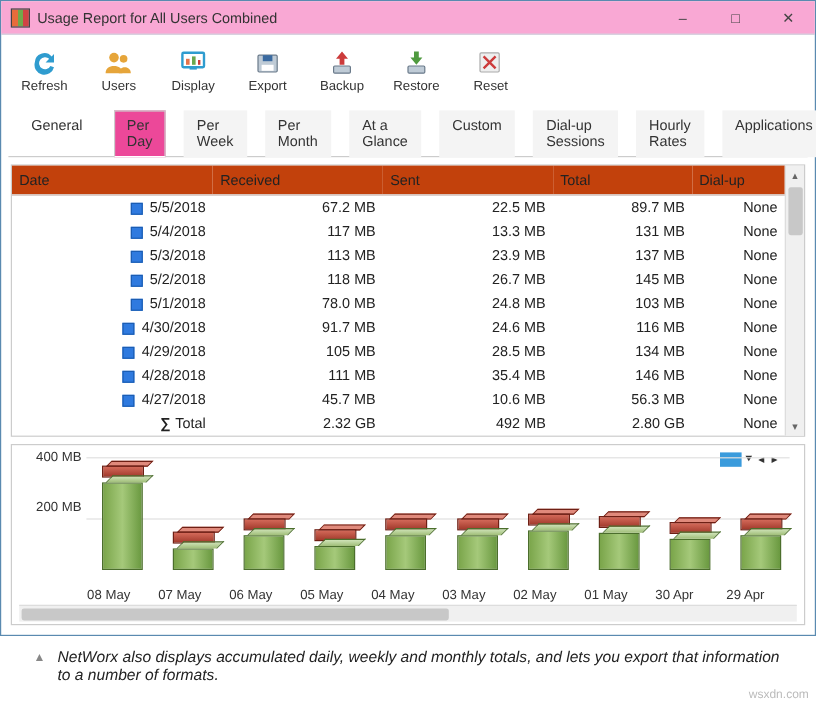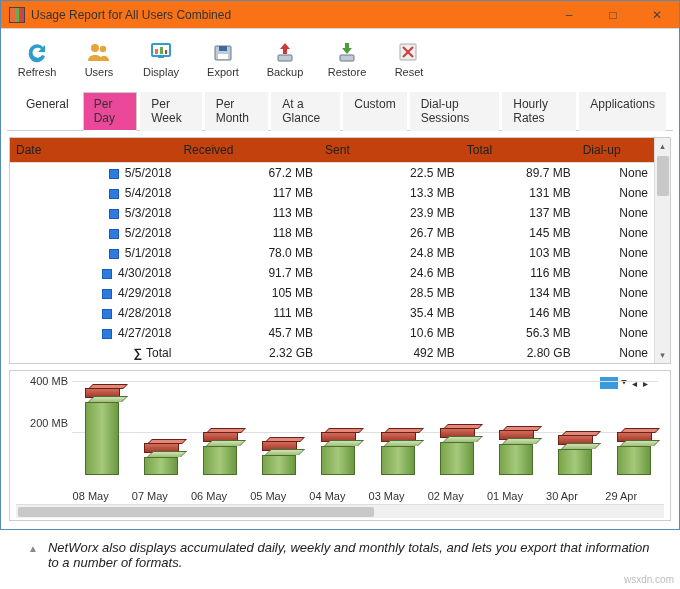--- a/index.html
+++ b/index.html
@@ -1,26 +1,26 @@
 <!DOCTYPE html>
 <html><head>
 <meta charset="utf-8">
 <style>
   * { box-sizing: border-box; font-family: "Segoe UI", Tahoma, sans-serif; }
   body { margin: 0; width: 680px; height: 589px; background: #fff; font-size: 12px; color: #222; }
   .window { width: 680px; border: 1px solid #5a8ab0; background: #fff; }
-  .titlebar { display: flex; align-items: center; background: #f97316; height: 28px; border-bottom: 1px solid #d0d8e0; }
+  .titlebar { display: flex; align-items: center; background: #f9a8d4; height: 28px; border-bottom: 1px solid #d0d8e0; }
   .app-icon { width: 16px; height: 16px; margin: 0 6px 0 8px; background: linear-gradient(90deg,#e86c3b 33%,#71a84b 33%,#71a84b 66%,#d04343 66%); border:1px solid #444; }
   .title { flex: 1; font-size: 12px; color: #333; }
   .winbtn { width: 44px; height: 28px; display: flex; align-items: center; justify-content: center; color: #444; }
   .toolbar { display: flex; padding: 6px 8px 2px; gap: 6px; align-items:flex-end; }
   .tbtn { width: 56px; display: flex; flex-direction: column; align-items: center; gap: 2px; padding:4px 2px; border:1px solid transparent; border-radius:3px; }
   .tbtn .lbl { font-size: 11px; color:#333; }
   .svgic { width:28px; height:24px; display:flex; align-items:center; justify-content:center; }
-  .tabstrip { display:flex; padding: 6px 8px 0; gap:4px; border-bottom:1px solid #ccc; margin:0 6px; }
+  .tabstrip { display:flex; padding: 6px 8px 0; gap:16px; border-bottom:1px solid #ccc; margin:0 6px; }
   .tab { padding: 4px 10px 5px; font-size:12px; color:#333; border:1px solid transparent; border-bottom:none; position:relative; top:1px; background:#f4f4f4; margin-right:-1px;}
   .tab:first-child{ background:transparent;}
   .tab.active { background:#ec4899; border-color:#ccc; border-bottom:1px solid #fff;padding-left:10px; }
   .panel { margin:6px 8px; border:1px solid #ccc; }
   .tablewrap { position:relative; }
   .scrolly { position:absolute; right:0; top:0; bottom:0; width:16px; background:#f0f0f0; border-left:1px solid #ddd; display:flex; flex-direction:column; align-items:center; }
   .scrolly .arr { height:16px; width:100%; display:flex;align-items:center;justify-content:center;color:#666; font-size:9px;}
   .scrolly .thumb { width:12px; background:#c8c8c8; border-radius:2px; margin:2px 0;}
   table { width: calc(100% - 16px); border-collapse: collapse; table-layout:fixed; }
   thead th { text-align:left; font-weight:400; padding:5px 6px; background:#c2410c; border-bottom:1px solid #ddd; font-size:12px; }

